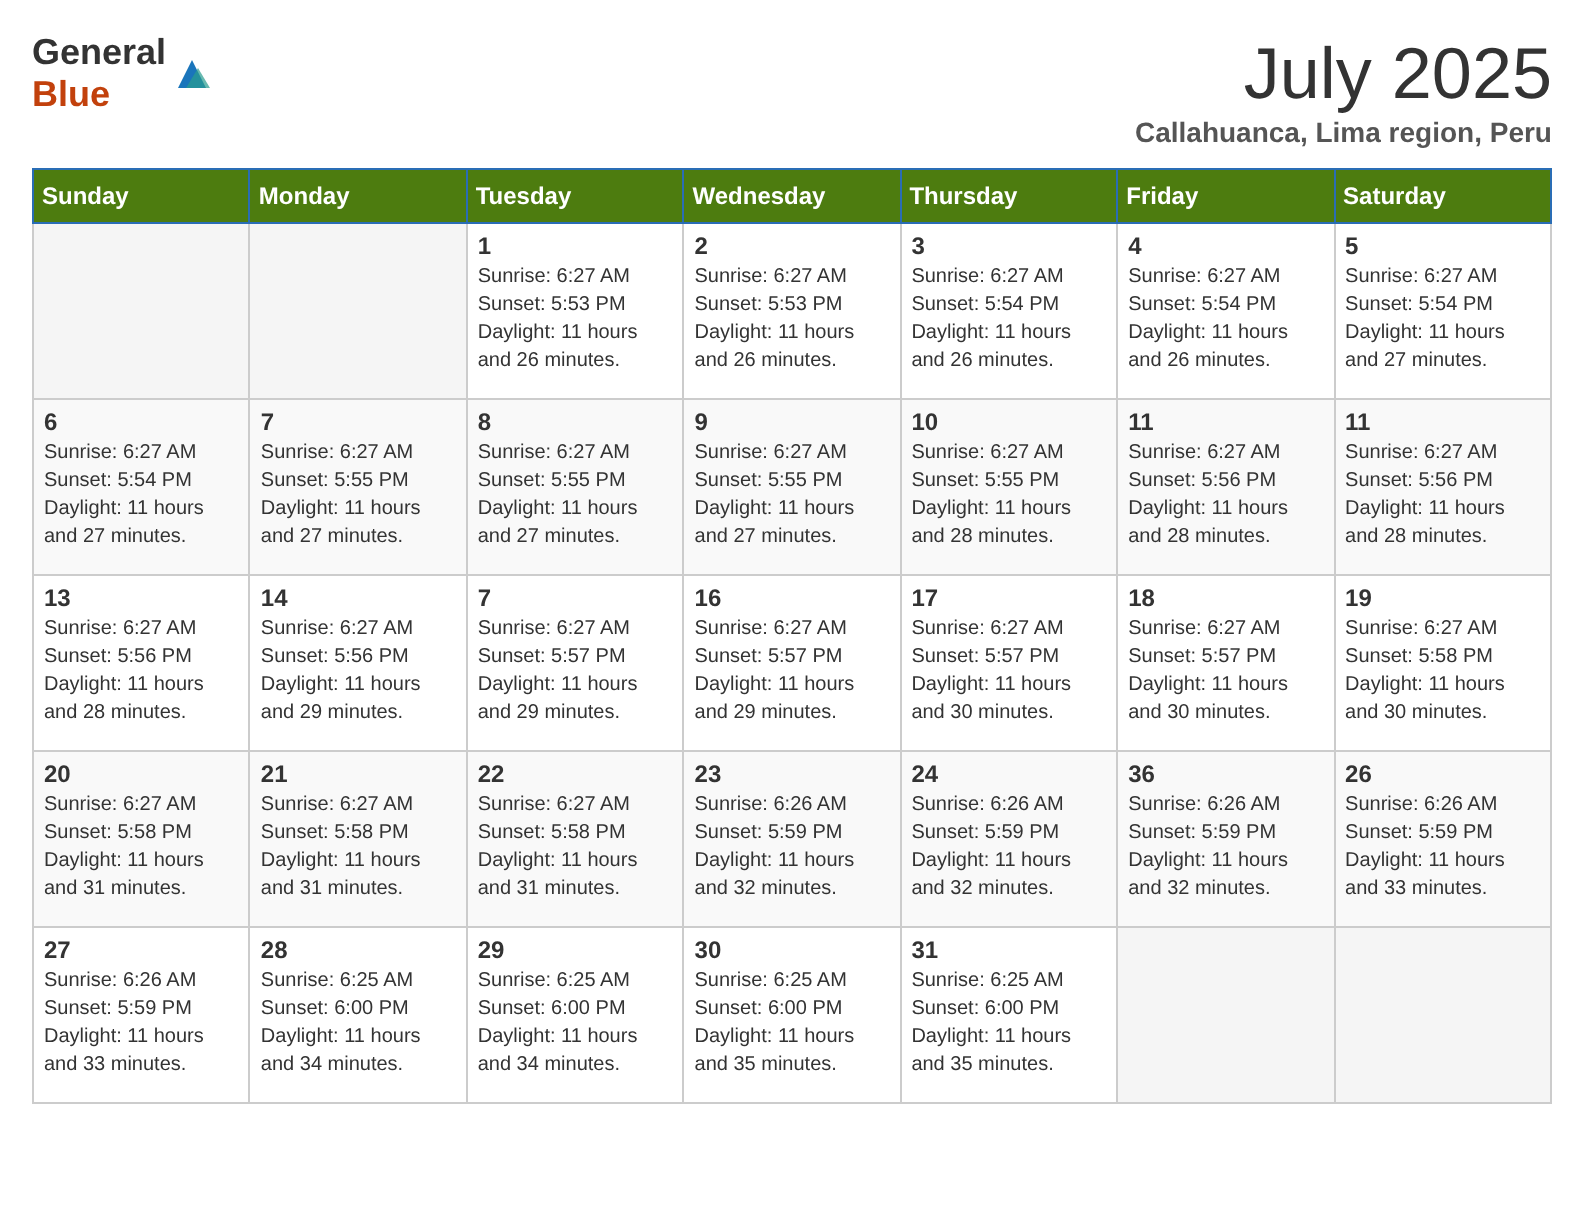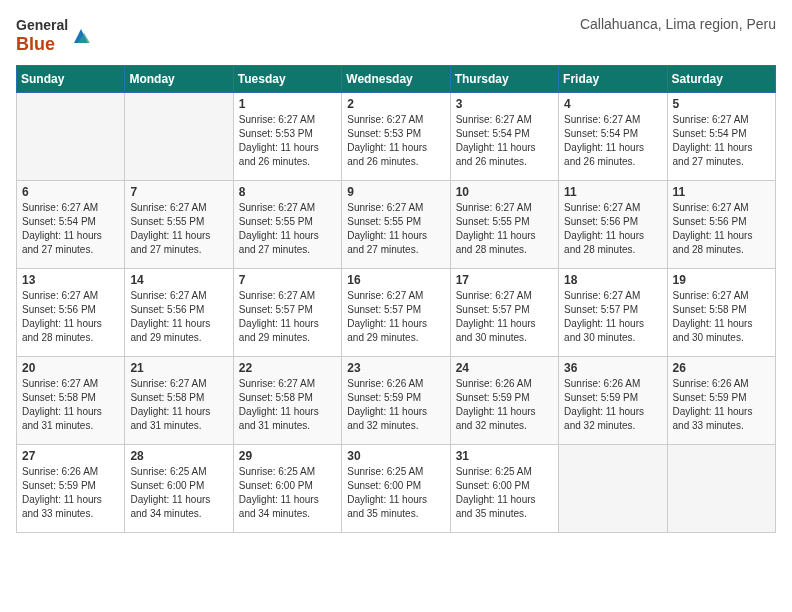--- a/index.html
+++ b/index.html
@@ -14,21 +14,21 @@
       display: flex;
       justify-content: space-between;
       align-items: flex-start;
       margin-bottom: 10px;
     }
     .logo {
       display: flex;
       align-items: center;
     }
     .logo-text-general {
-      font-size: 14px;
+      font-size: 18px;
       font-weight: bold;
       color: #333;
       margin-top: 32px;
     }
     .logo-text-blue {
       font-size: 18px;
       font-weight: bold;
       color: #c2410c;
     }
     .logo-icon {
@@ -40,28 +40,29 @@
       text-align: right;
     }
     .month-title {
       font-size: 36px;
       color: #333;
       font-weight: normal;
     }
     .subtitle {
       font-size: 14px;
       color: #555;
+      font-weight: bold;
     }
     .calendar {
       width: 100%;
       border-collapse: collapse;
       border: 1px solid #ccc;
     }
     .calendar th {
-      background-color: #0f766e;
+      background-color: #4d7c0f;
       color: #fff;
       font-size: 12px;
       padding: 6px 4px;
       text-align: left;
       border: 1px solid #2a6db5;
       font-weight: bold;
     }
     .calendar td {
       vertical-align: top;
       padding: 4px 5px;
@@ -101,20 +102,21 @@
     <div>
       <span class="logo-text-general">General</span><br>
       <span class="logo-text-blue">Blue</span>
     </div>
     <svg class="logo-icon" viewBox="0 0 22 22" xmlns="http://www.w3.org/2000/svg">
       <polygon points="4,18 11,4 18,18" fill="#1a75bb"></polygon>
       <polygon points="8,18 14,8 20,18" fill="#2a9d8f" opacity="0.7"></polygon>
     </svg>
   </div>
   <div class="title-block">
+    <div class="month-title">July 2025</div>
     <div class="subtitle">Callahuanca, Lima region, Peru</div>
   </div>
 </div>
 
 <table class="calendar">
   <thead>
     <tr>
     <th>Sunday</th>
         <th>Monday</th>
         <th>Tuesday</th>

